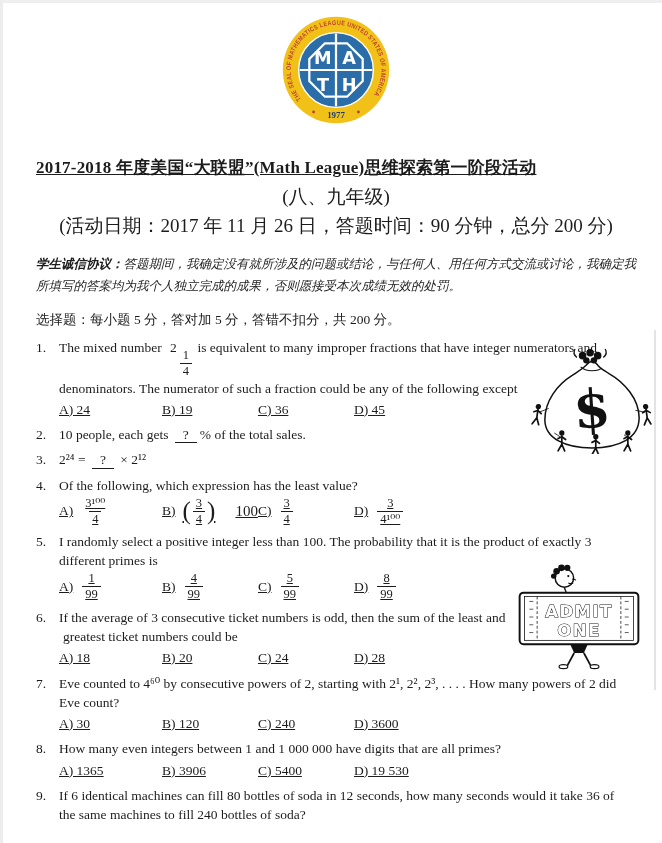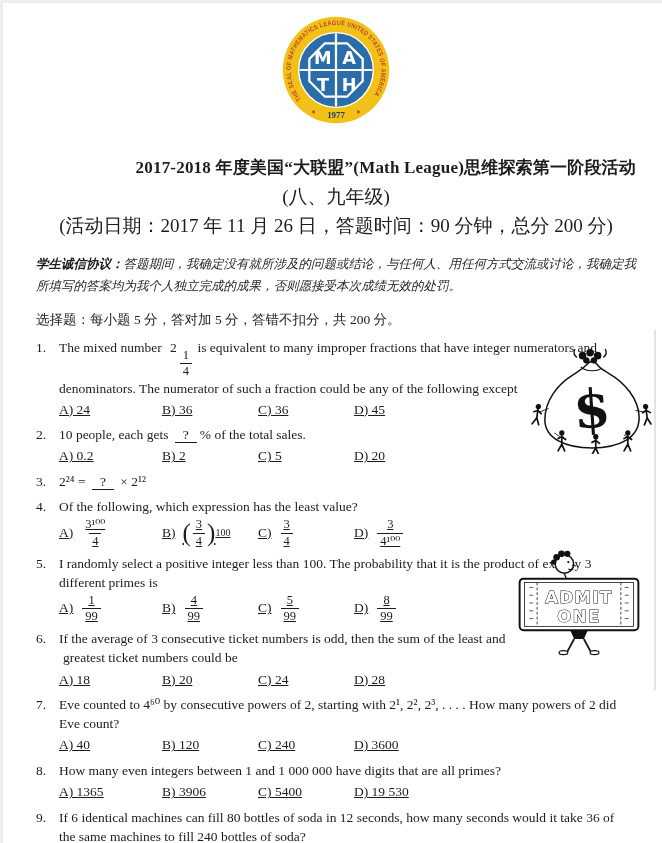--- a/index.html
+++ b/index.html
@@ -8,21 +8,21 @@
     background:#ffffff; overflow:hidden; box-sizing:border-box;
     font-family:"Liberation Serif","DejaVu Serif",serif; color:#1c1c1c;
     padding:6px 26px 0 36px;
   }
   .scan-edge-top { position:absolute; left:0; top:0; width:100%; height:3px; background:#efefef; }
   .scan-edge-left { position:absolute; left:0; top:0; width:3px; height:100%; background:#ededed; }
   .scan-edge-right { position:absolute; right:6px; top:330px; width:2px; height:360px; background:#e3e3e3; }
 
   .logo-wrap { text-align:center; margin:6px 0 4px; }
 
-  .title { text-align:right; font-weight:bold; font-size:17px; margin:24px 0 4px; letter-spacing:0.2px; }
+  .title { text-align:left; font-weight:bold; font-size:17px; margin:24px 0 4px; letter-spacing:0.2px;text-decoration:underline; }
   .subline { text-align:center; font-size:19px; line-height:1.5; }
 
   .honesty { font-size:12.5px; line-height:1.75; text-align:justify; margin:14px 0 0;font-style:italic; }
   .honesty b { font-weight:bold; }
 
   .section-header { font-weight:normal; font-size:13.5px; margin:13px 0 9px; }
 
   .q { display:flex; margin-bottom:6px; }
   .qnum { flex:none; width:23px; font-size:13.5px; line-height:1.42; }
   .qbody { flex:1; }
@@ -32,24 +32,24 @@
 
   .blank { display:inline-block; min-width:22px; text-align:center; border-bottom:1.2px solid #1c1c1c; line-height:1.05; margin:0 3px; }
 
   .frac { display:inline-flex; flex-direction:column; align-items:center; vertical-align:-0.6em; line-height:1.05; font-size:12.5px; margin:0 2px; }
   .frac .fnum { padding:0 3px 1px; }
   .frac .fden { border-top:1px solid #1c1c1c; padding:1px 3px 0; }
   .mixed-whole { margin-right:1px; }
   .fopt { display:flex; align-items:center; }
   .fopt .olabel { margin-right:7px; }
   .bigparen { font-size:25px; font-weight:400; line-height:0; vertical-align:-0.12em; }
-  .expsup { font-size:10px; vertical-align:0.9em; }
+  .expsup { font-size:15px; vertical-align:0.9em;padding-left:20px; }
 
   .money-bag { position:absolute; top:344px; right:4px; }
-  .ticket { position:absolute; top:548px; right:10px; }
+  .ticket { position:absolute; top:562px; right:10px; }
 
   svg text { user-select:none; }
 </style>
 </head>
 <body>
 
 <div class="page">
   <div class="scan-edge-top"></div>
   <div class="scan-edge-left"></div>
   <div class="scan-edge-right"></div>
@@ -102,39 +102,33 @@
         <span>The mixed number</span>
         <span class="mixed-whole" style="margin-left:5px;">2</span><span class="frac">
             <span class="fnum">1</span>
             <span class="fden">4</span>
           </span>
         <span>is equivalent to many improper fractions that have integer numerators and</span>
       </div>
       <div class="qline">denominators. The numerator of such a fraction could be any of the following except</div>
       <div class="opts">
         <span>A) 24</span>
-        <span>B) 36</span>
+        <span>B) 19</span>
         <span>C) 36</span>
         <span>D) 45</span>
       </div>
     </div>
   </div>
 
   <div class="q">
     <span class="qnum">2.</span>
     <div class="qbody">
       <div class="qline">
         <span>10 people, each gets</span>
         <span class="blank">?</span><span>% of the total sales.</span>
-      </div>
-      <div class="opts">
-        <span>A) 0.2</span>
-        <span>B) 2</span>
-        <span>C) 5</span>
-        <span>D) 20</span>
       </div>
     </div>
   </div>
 
   <div class="q">
     <span class="qnum">3.</span>
     <div class="qbody">
       <div class="qline">
         <span>2²⁴ =</span>
         <span class="blank">?</span>
@@ -234,21 +228,21 @@
       </div>
     </div>
   </div>
 
   <div class="q">
     <span class="qnum">7.</span>
     <div class="qbody">
       <div class="qline">Eve counted to 4⁶⁰ by consecutive powers of 2, starting with 2¹, 2², 2³, . . . . How many powers of 2 did</div>
       <div class="qline">Eve count?</div>
       <div class="opts">
-        <span>A) 40</span>
+        <span>A) 30</span>
         <span>B) 120</span>
         <span>C) 240</span>
         <span>D) 3600</span>
       </div>
     </div>
   </div>
 
   <div class="q">
     <span class="qnum">8.</span>
     <div class="qbody">

